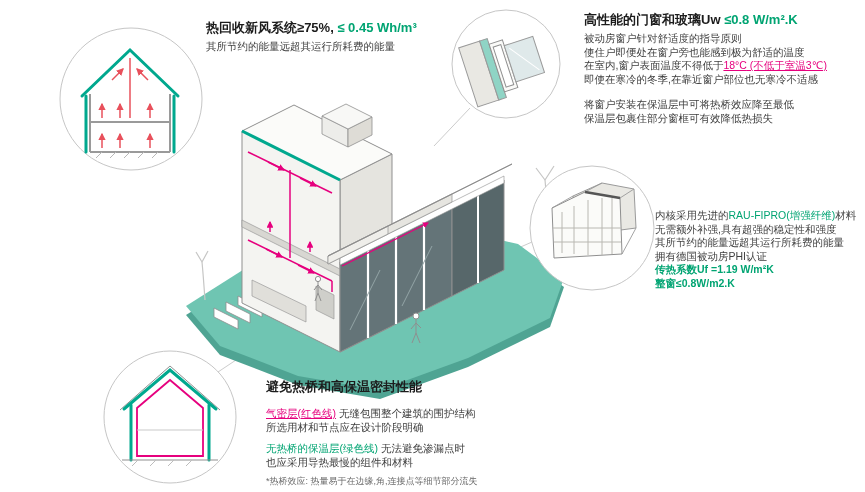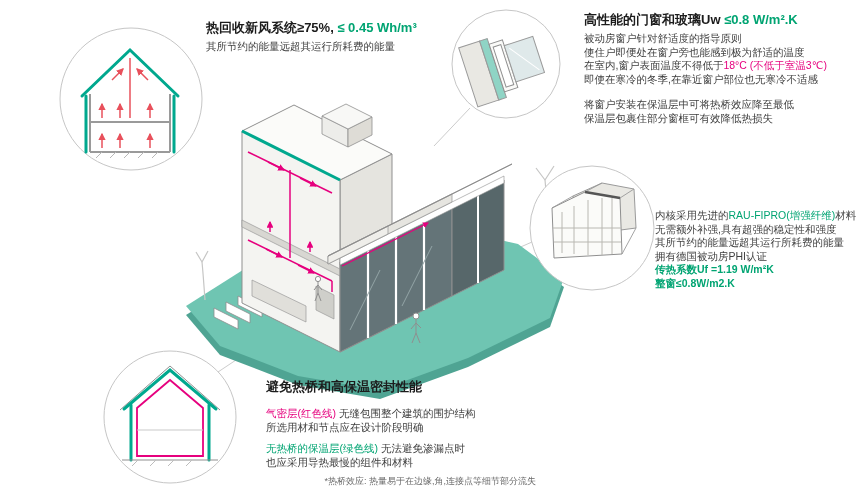--- a/index.html
+++ b/index.html
@@ -6,24 +6,24 @@
   html,body { background:#ffffff; }
   .canvas {
     position:relative; width:865px; height:492px; background:#ffffff; overflow:hidden;
     font-family:"Liberation Sans","DejaVu Sans",sans-serif;
   }
   svg.scene { position:absolute; left:0; top:0; }
   .tb { position:absolute; font-size:10.5px; color:#3f3f3f; line-height:13.5px; }
   .tb .title { font-size:13px; font-weight:700; color:#1c1c1c; line-height:15px; margin-bottom:5px; }
   .g-bold { color:#00A472; font-weight:700; }
   .g-txt  { color:#00A472;margin-top:44px; }
-  .m-txt  { color:#E6007E; }
+  .m-txt  { color:#E6007E;text-decoration:underline; }
   .gap8  { height:8px; }
   .gap12 { height:12px; }
-  .footnote { font-size:9px; color:#6a6a6a; margin-top:6px;text-align:right; }
+  .footnote { font-size:9px; color:#6a6a6a; margin-top:6px; }
 </style>
 </head>
 <body>
 
 <div class="canvas">
 
   <svg class="scene" width="865" height="492" viewBox="0 0 865 492">
     <defs>
       <marker id="ra" viewBox="0 0 6 6" refX="5" refY="3" markerWidth="5" markerHeight="5" orient="auto">
         <path d="M0 0 L6 3 L0 6 Z" fill="#E8505B"></path>

